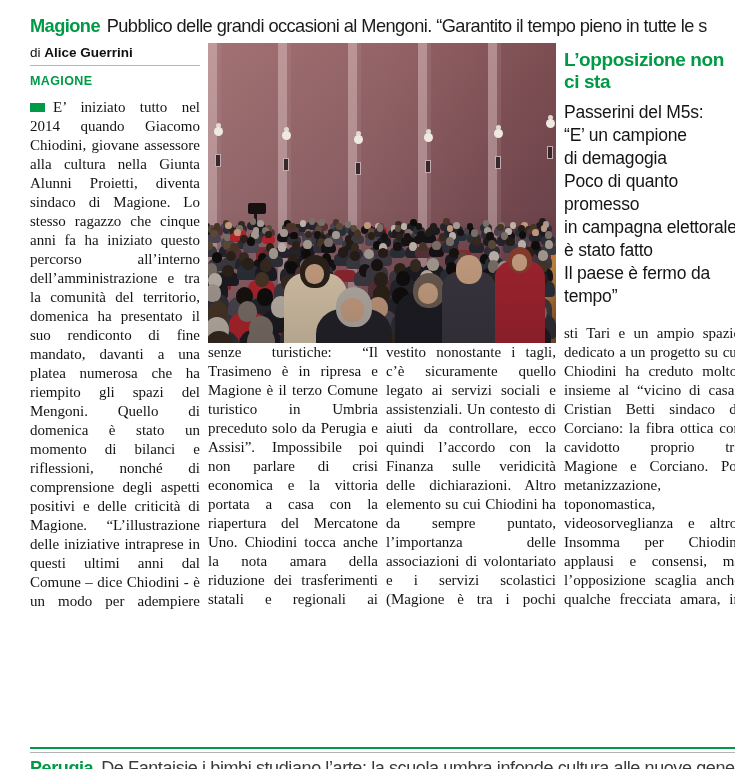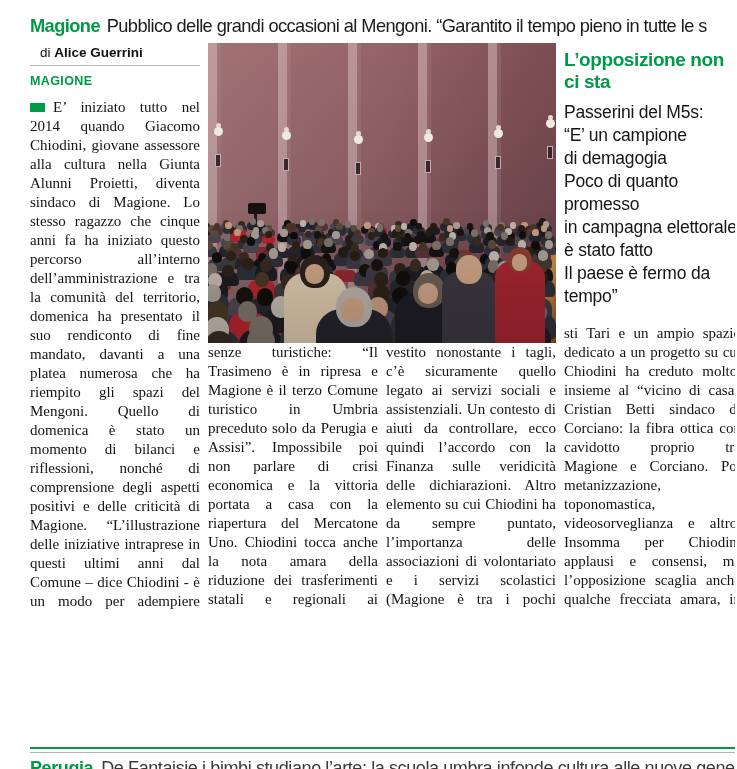--- a/index.html
+++ b/index.html
@@ -11,21 +11,21 @@
   .kicker .tag{color:#009a47;font-weight:700;margin-right:7px;}
   
   .headline{margin:4px 0 8px;color:#0c0c0c;font-weight:700;}
   .headline .hline{font-size:46px;line-height:55px;letter-spacing:-2.2px;white-space:nowrap;
                    transform:scaleX(.955);transform-origin:left;}
   
   .columns{display:flex;gap:8px;height:566px;overflow:hidden;margin-top:6px;}
   .colA{width:170px;flex:none;}
   .mid{width:348px;flex:none;}
   .colD{width:177px;flex:none;}
-  .byline{font-size:13.5px;color:#0f0f0f;padding:2px 0 5px;margin-left:10px;}
+  .byline{font-size:13.5px;color:#0f0f0f;padding:2px 0 5px;}
   .byline-rule{border-bottom:1.5px solid #b5b5b5;margin-bottom:8px;}
   .dateline{color:#009a47;font-weight:700;font-size:12.5px;letter-spacing:.4px;margin:0 0 10px;}
   .body{font-family:"Liberation Serif",serif;font-size:15px;line-height:19px;
         text-align:justify;color:#131313;margin:0;word-spacing:.4px;}
   .lead-square{display:inline-block;width:15px;height:9px;background:#009a47;margin-right:8px;}
   
   .photo{position:relative;width:348px;height:300px;overflow:hidden;
     background:
       linear-gradient(rgba(233,140,110,0.10),rgba(0,0,0,0.10)),
       repeating-linear-gradient(90deg,rgba(216,192,196,.55) 0 9px,rgba(170,140,146,.25) 9px 13px,rgba(0,0,0,0) 13px 70px),

